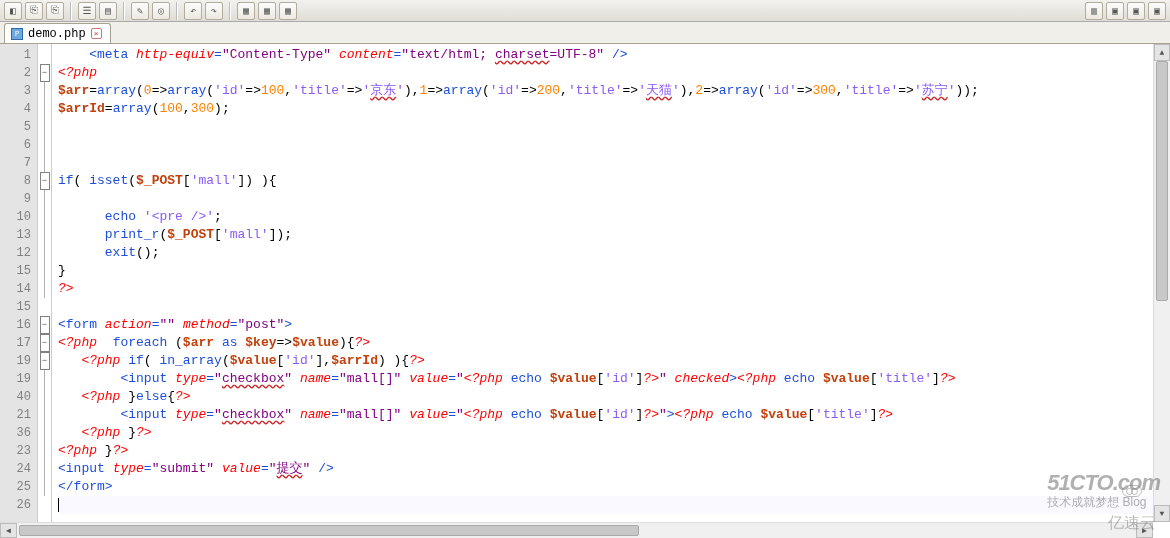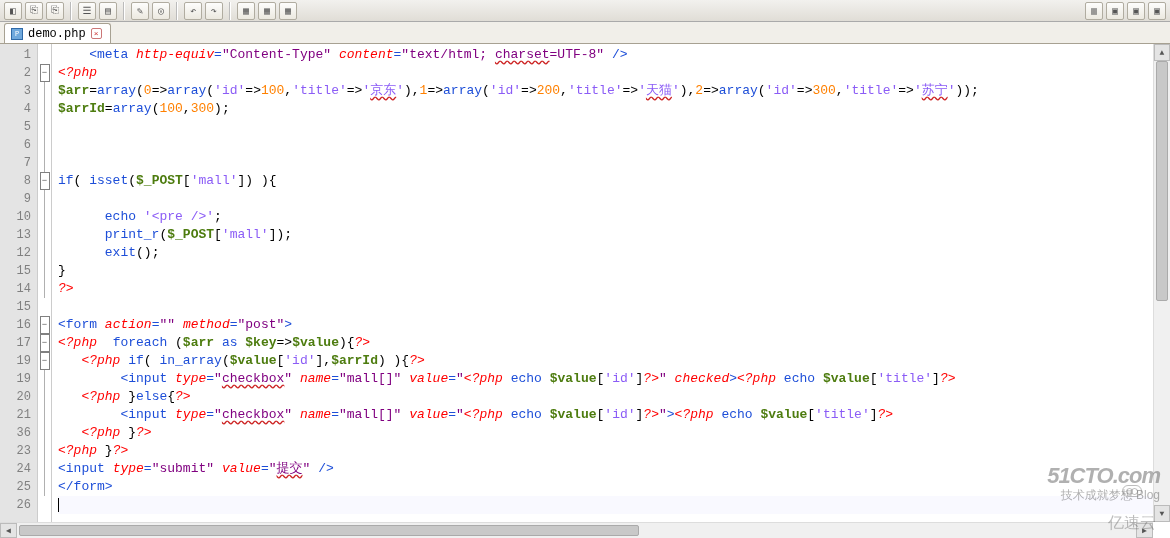--- a/index.html
+++ b/index.html
@@ -15,35 +15,35 @@
   .gutter { width:38px; background:#e4e4e4; border-right:1px solid #ccc; text-align:right; padding-top:2px; color:#808080; font-family:"Courier New",monospace; font-size:12px; }
   .gutter div { height:18px; line-height:18px; padding-right:6px; }
   .fold-col { width:14px; border-right:1px solid #ccc; padding-top:2px; background:#fff; }
   .fold-col div { height:18px; display:flex; align-items:center; justify-content:center; }
   .fold-box { width:10px; height:10px; border:1px solid #808080; font-size:9px; line-height:8px; text-align:center; color:#555; background:#fff; cursor:pointer; }
   .fold-line { width:1px; height:18px; background:#b0b0b0; }
   .code { flex:1; padding:2px 6px; font-family:"Courier New",monospace; font-size:13px; line-height:18px; white-space:pre; overflow:hidden; position:relative; }
   .ln { height:18px; }
   .k-blue { color:#1d4ed8; }
   .k-purple { color:#800080; }
-  .k-navy { color:#4d7c0f; font-weight:bold; }
+  .k-navy { color:#c2410c; font-weight:bold; }
   .k-red { color:#ff0000;font-style:italic; }
   .k-orange { color:#ff8000; }
   .k-gray { color:#8b5cf6; }
   .wavy { text-decoration:underline wavy #cc2222; text-underline-offset:2px; }
   .cursor-line { background:#e8e8ff44; }
   .caret { display:inline-block; width:1px; height:14px; background:#000; vertical-align:middle; }
   .scroll-v { position:absolute; right:0; top:44px; bottom:16px; width:17px; background:#f0f0f0; border-left:1px solid #ddd; }
   .scroll-v .arrow { height:17px; background:#e4e4e4; border:1px solid #bbb; display:flex; align-items:center; justify-content:center; font-size:8px; color:#555; }
   .scroll-v .thumb { position:absolute; top:17px; left:2px; right:2px; height:240px; background:#c8c8c8; border:1px solid #aaa; border-radius:2px; }
   .scroll-h { position:absolute; left:0; right:17px; bottom:0; height:16px; background:#f0f0f0; border-top:1px solid #ddd; display:flex; }
   .scroll-h .arrow { width:17px; background:#e4e4e4; border:1px solid #bbb; display:flex; align-items:center; justify-content:center; font-size:8px; color:#555; }
   .scroll-h .track { flex:1; position:relative; }
   .scroll-h .thumb { position:absolute; left:2px; top:2px; bottom:2px; width:620px; background:#c8c8c8; border:1px solid #aaa; border-radius:2px; }
-  .watermark1 { position:absolute; right:10px; bottom:34px; text-align:right; color:rgba(80,80,80,.45); }
+  .watermark1 { position:absolute; right:10px; bottom:27px; color:rgba(80,80,80,.45); }
   .watermark1 .big { font:bold italic 22px Arial; letter-spacing:-1px; }
   .watermark1 .small { font:12px "Microsoft YaHei",sans-serif; margin-top:-2px; }
   .watermark2 { position:absolute; right:14px; bottom:4px; font:16px "Microsoft YaHei",sans-serif; color:rgba(90,90,90,.4); display:flex; align-items:center; gap:16px;flex-direction:column; }
   .watermark2 .wicon { width:20px; height:12px; border:1.5px solid rgba(90,90,90,.4); border-radius:8px; position:relative; }
   .watermark2 .wicon::before, .watermark2 .wicon::after { content:""; position:absolute; width:5px; height:5px; border:1.5px solid rgba(90,90,90,.4); border-radius:50%; top:2px; }
   .watermark2 .wicon::before { left:3px; } .watermark2 .wicon::after { right:3px; }
 </style>
 </head>
 <body>
 
@@ -93,21 +93,21 @@
       <div>10</div>
       <div>13</div>
       <div>12</div>
       <div>15</div>
       <div>14</div>
       <div>15</div>
       <div>16</div>
       <div>17</div>
       <div>19</div>
       <div>19</div>
-      <div>20</div>
+      <div>40</div>
       <div>21</div>
       <div>36</div>
       <div>23</div>
       <div>24</div>
       <div>25</div>
       <div>26</div>
     </div>
   <div class="fold-col" id="foldcol">
       <div></div>
       <div>

